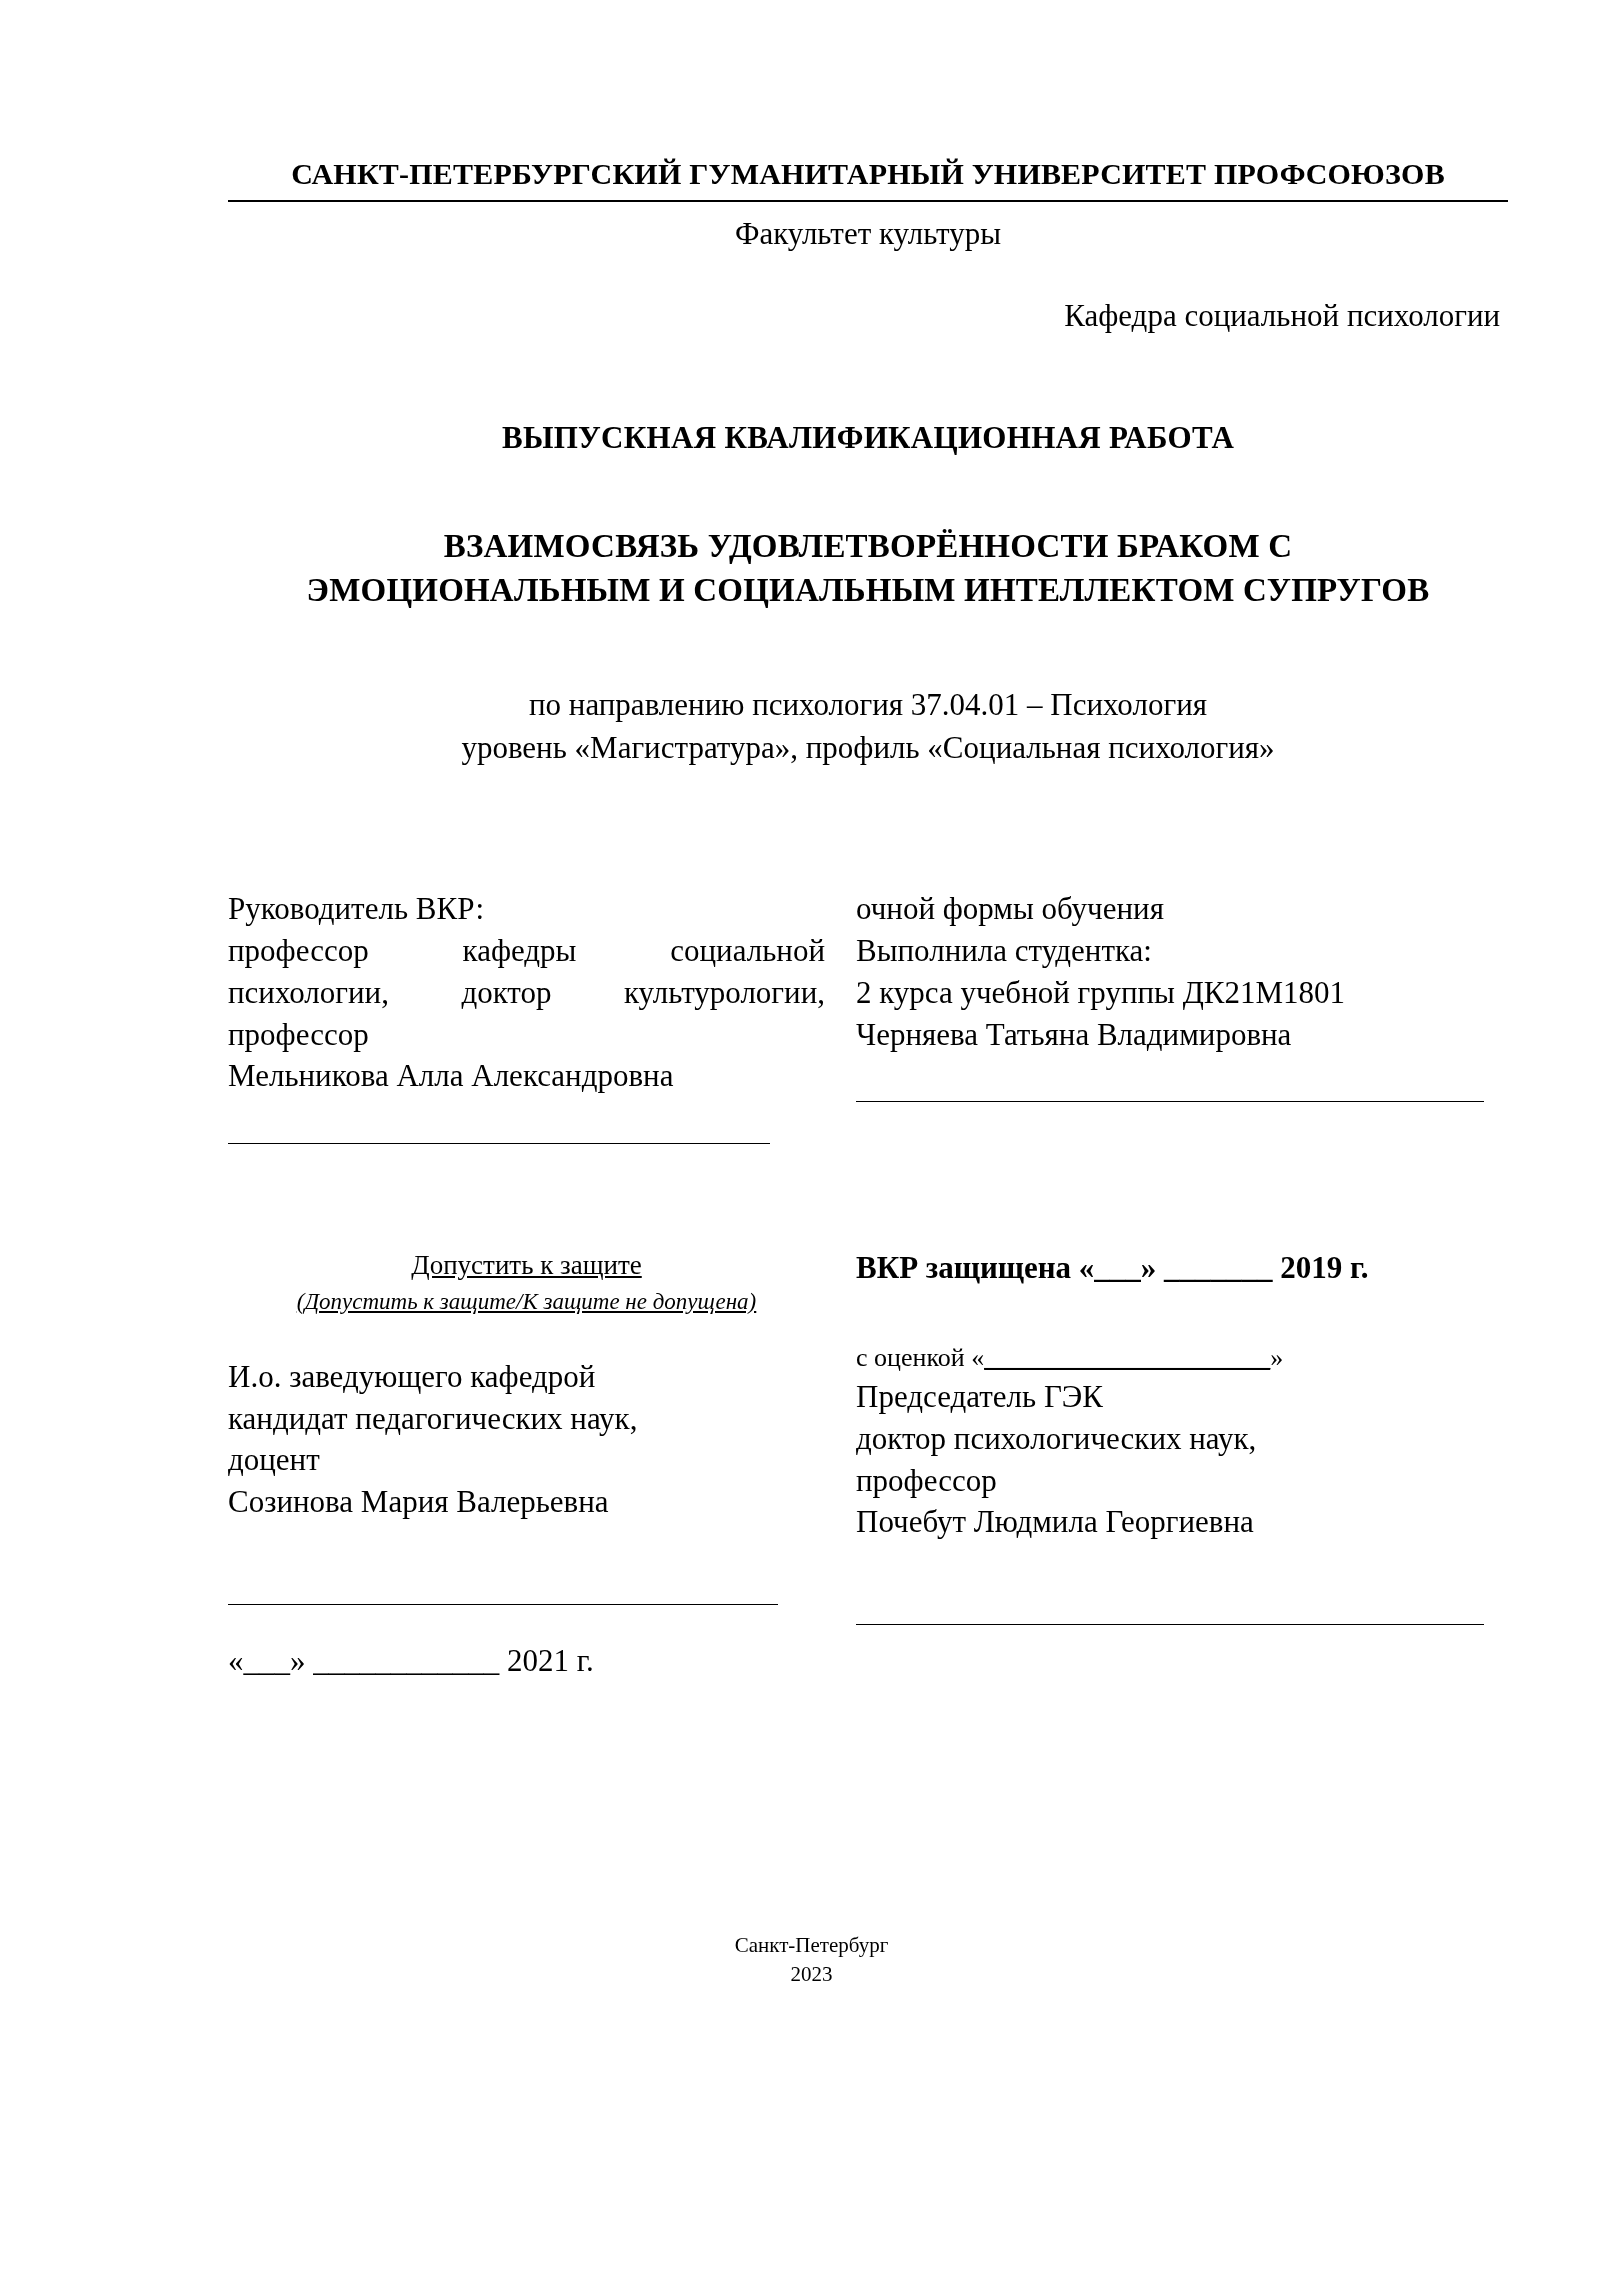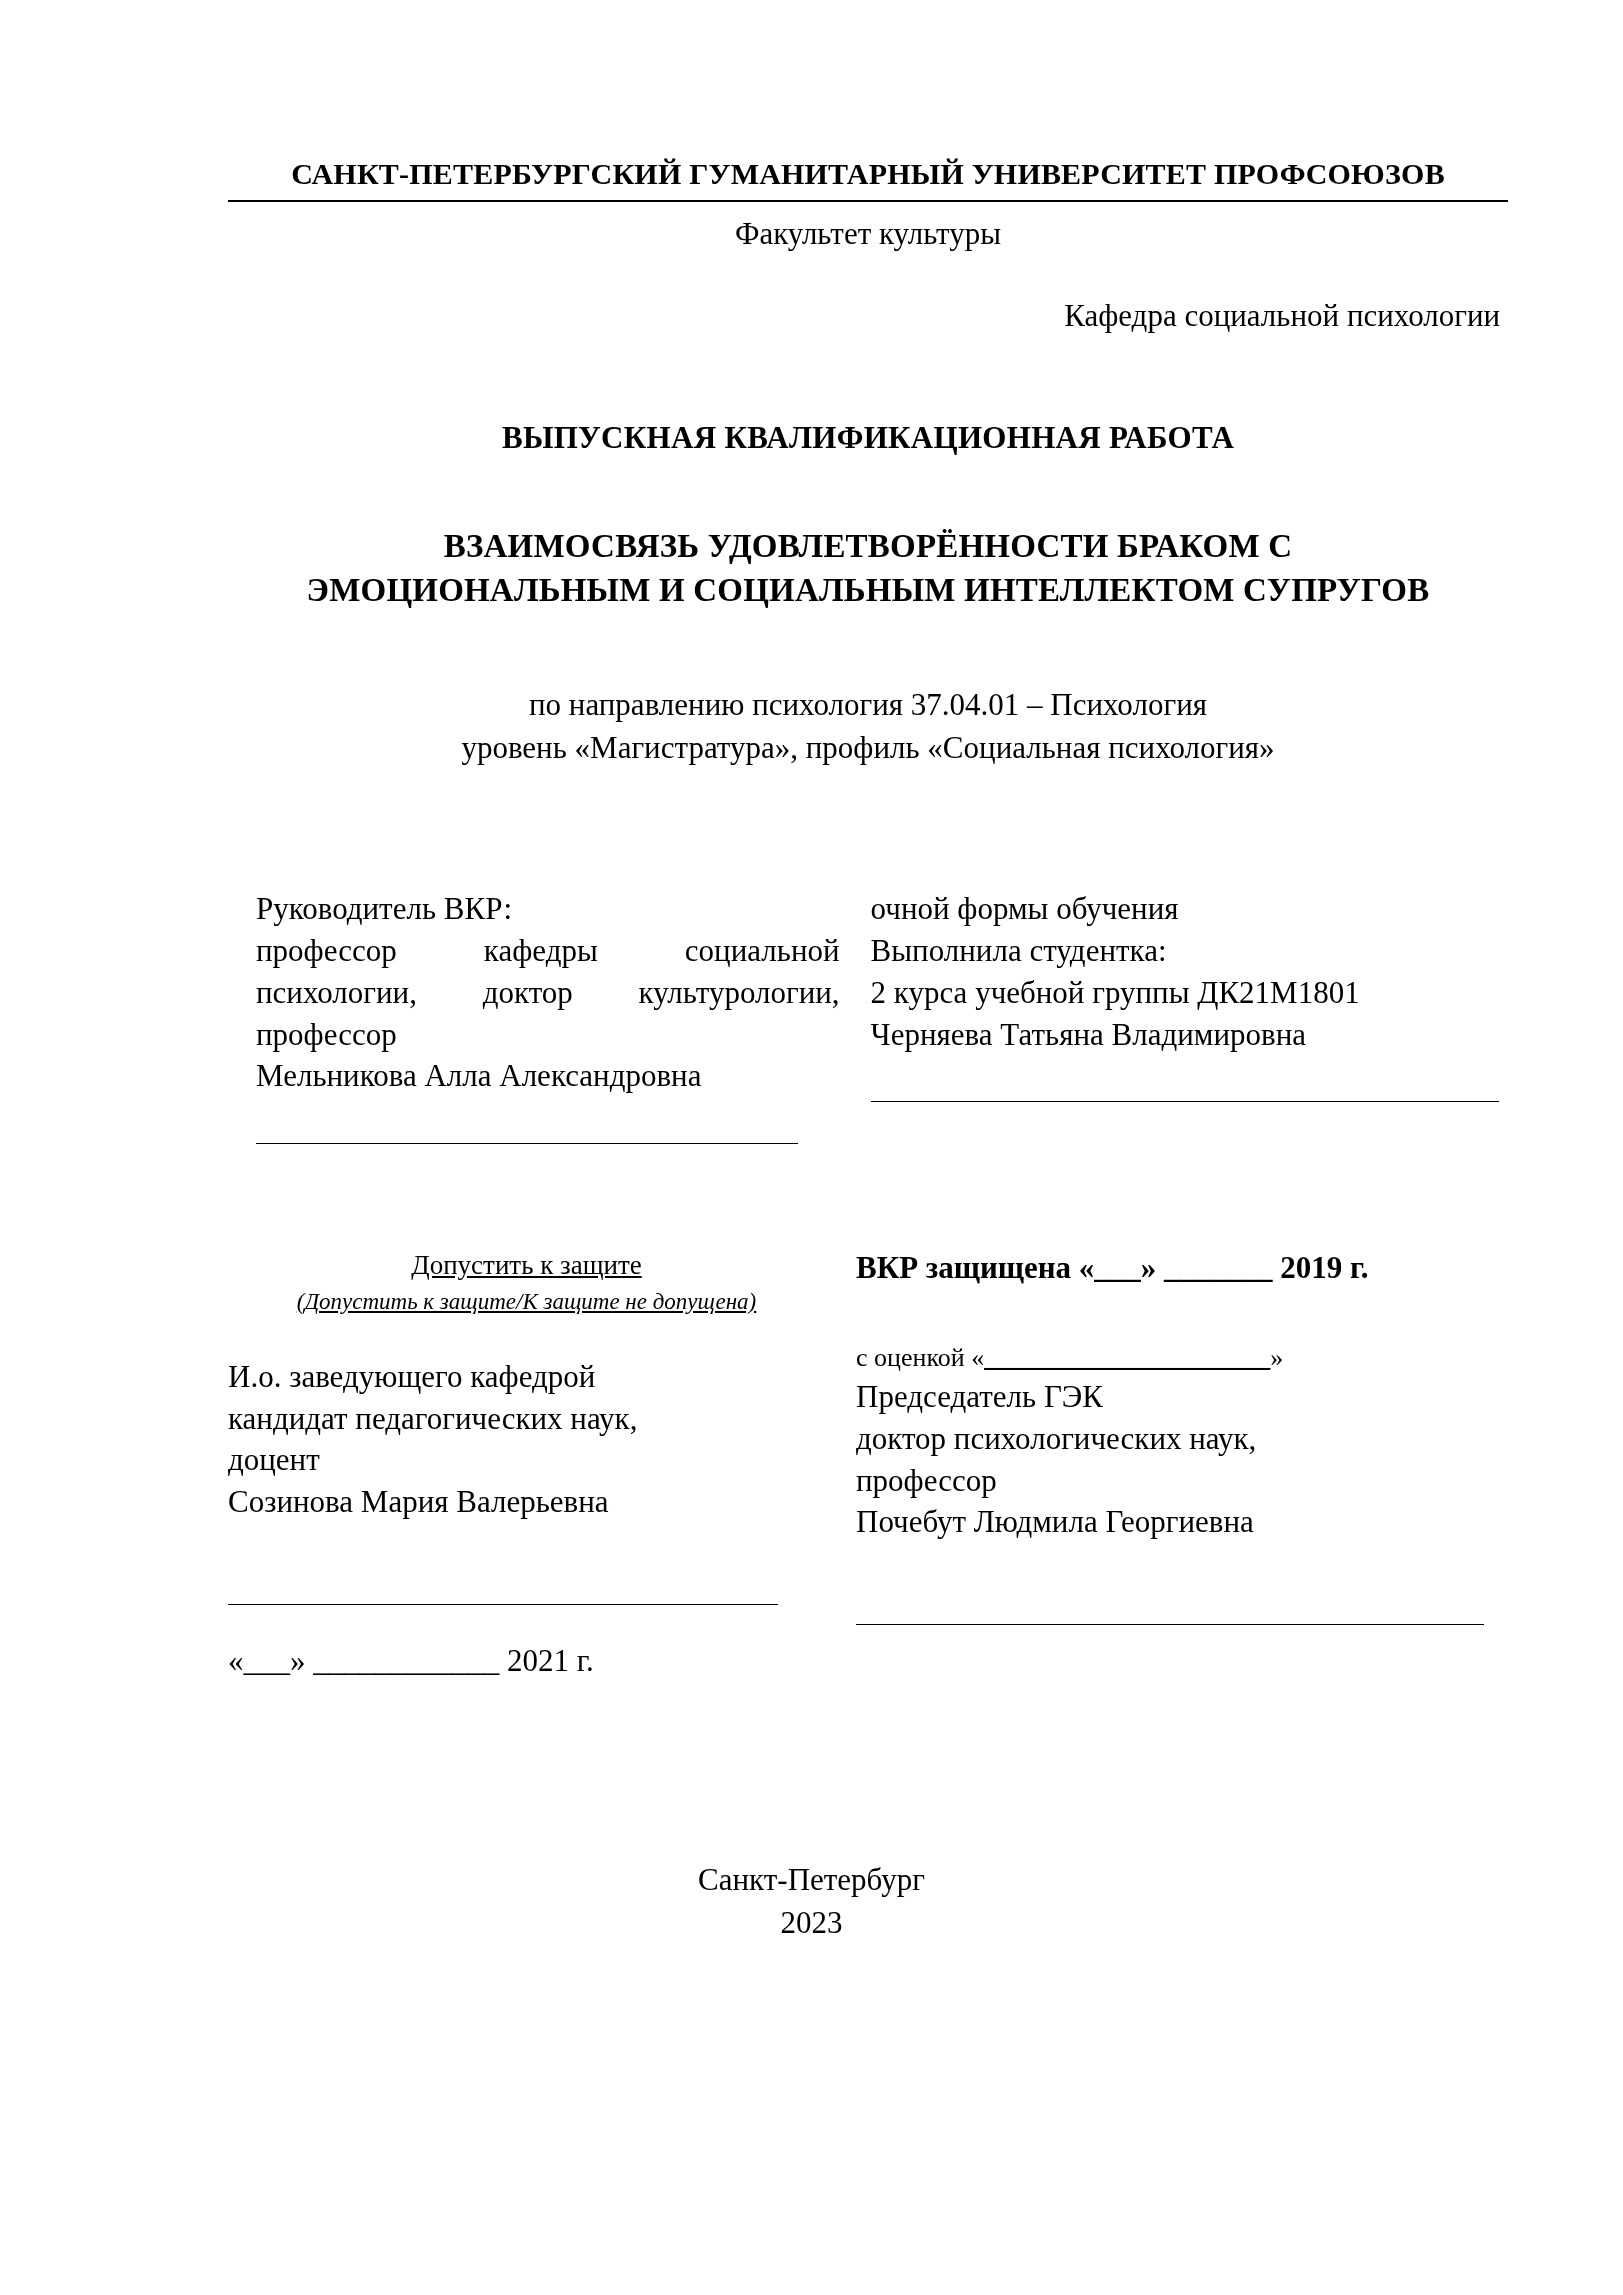--- a/index.html
+++ b/index.html
@@ -78,21 +78,20 @@
 
   
   .cols {
     display: flex;
     margin-top: 118px;
   }
   .col-left {
     width: 628px;
     padding-right: 31px;
     box-sizing: border-box;
-    margin-left: 28px;
   }
   .col-right {
     width: 652px;
     box-sizing: border-box;
   }
   .ln {
     font-size: 31px;
     line-height: 1.35;
   }
   .just {
@@ -160,24 +159,24 @@
     margin-top: 79px;
   }
   .date-line {
     font-size: 31px;
     margin-top: 38px;
   }
 
   .footer {
     position: absolute;
     left: 0;
-    top: 1858px;
+    top: 1931px;
     width: 1623px;
     text-align: center;
-    font-size: 31px;
+    font-size: 21px;
     line-height: 1.4;
   }
 </style>
 </head>
 <body>
 
 <div class="page">
   <div class="content">
 
     <div class="univ-line">САНКТ-ПЕТЕРБУРГСКИЙ ГУМАНИТАРНЫЙ УНИВЕРСИТЕТ ПРОФСОЮЗОВ</div>

